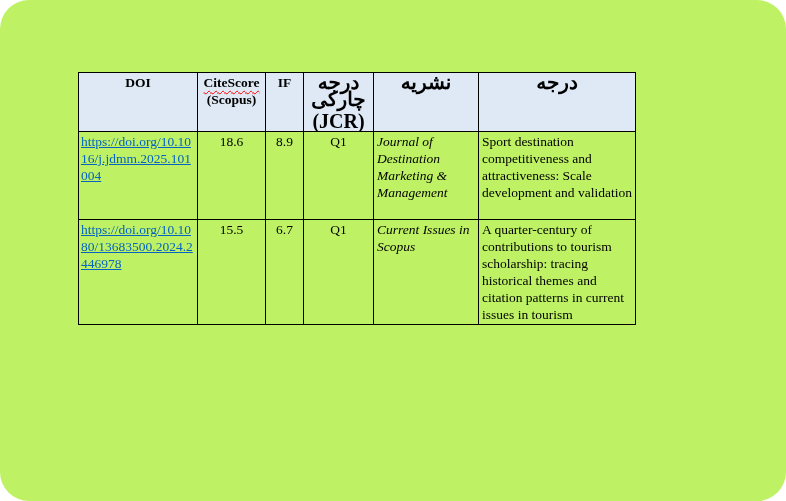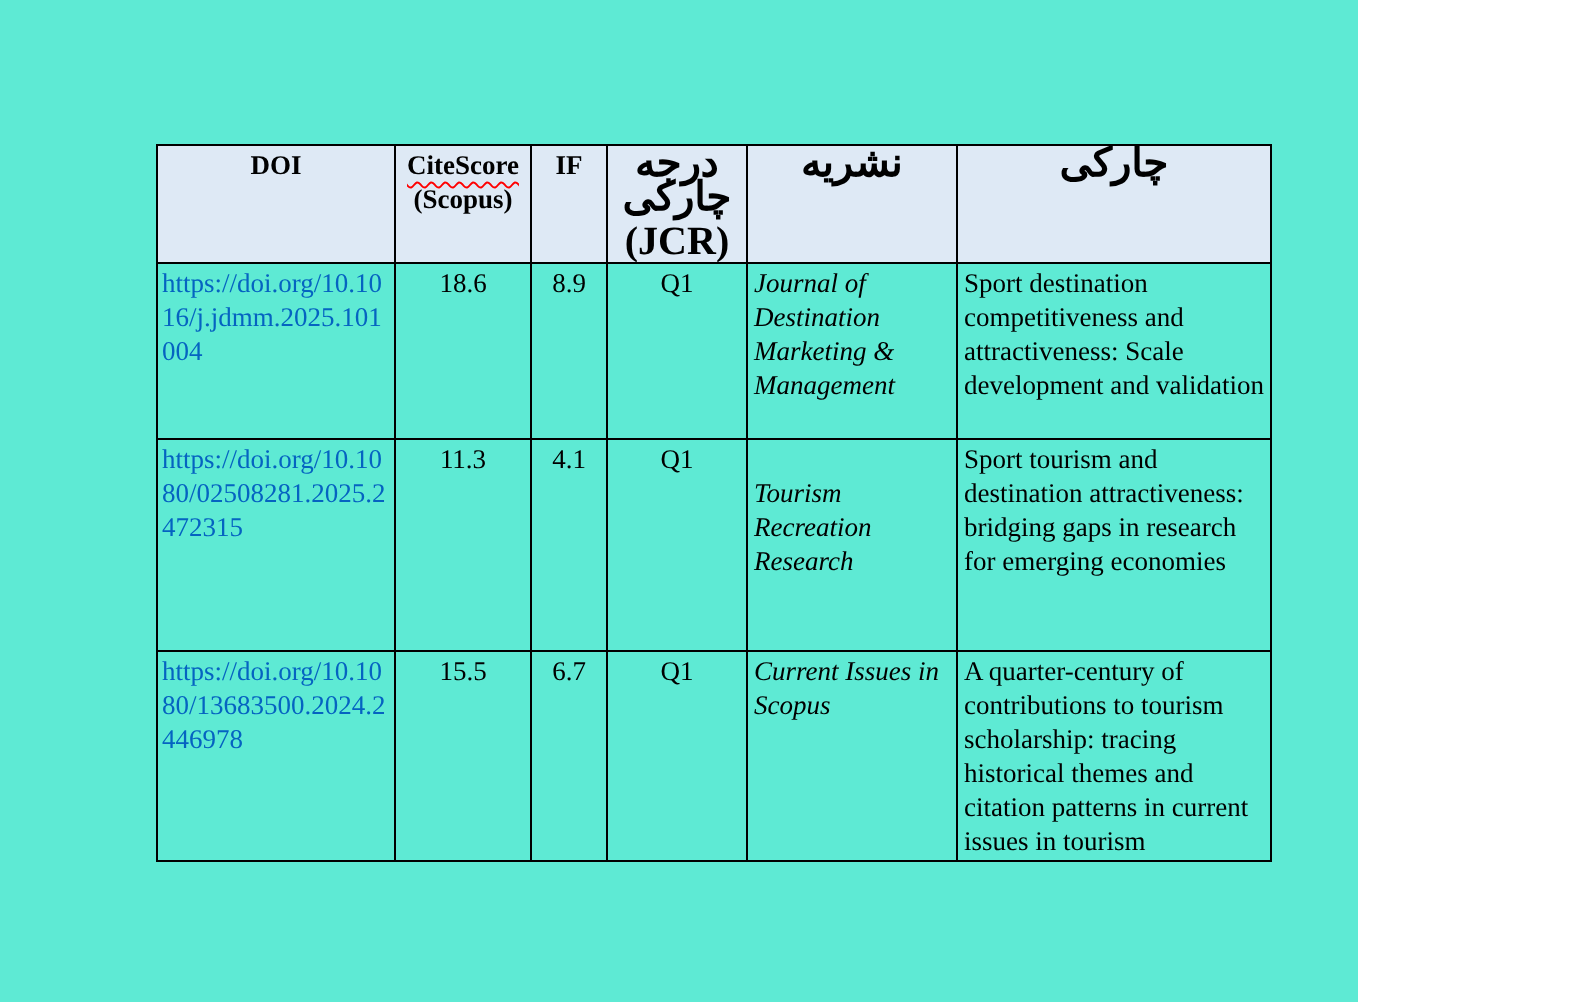--- a/index.html
+++ b/index.html
@@ -1,35 +1,35 @@
 <!DOCTYPE html>
 <html><head>
 <meta charset="utf-8">
 <style>
   html,body{margin:0;padding:0;background:#ffffff;}
-  .page{position:relative;width:679px;height:501px;background:#5eead4;overflow:hidden;
-        font-family:"Liberation Serif","DejaVu Serif",serif;color:#000;}
+  .page{position:relative;width:786px;height:501px;background:#bef264;overflow:hidden;
+        font-family:"Liberation Serif","DejaVu Serif",serif;color:#000;border-radius:29px;}
   table.doc-table{position:absolute;left:78px;top:72px;border-collapse:collapse;table-layout:fixed;}
   col.c-doi{width:119px;}
   col.c-cite{width:68px;}
   col.c-if{width:38px;}
   col.c-jcr{width:70px;}
   col.c-journal{width:105px;}
   col.c-title{width:157px;}
   th,td{border:1px solid #000;vertical-align:top;padding:1px 3px;
         font-size:13.5px;line-height:17px;overflow:hidden;}
   th{background:#DEE9F5;font-weight:bold;text-align:center;height:43px;font-size:13.5px;}
   th.fa{direction:rtl;font-size:20px;}
   .sub-line{display:inline-block;}
   .jcr-sub{margin-top:5px;direction:ltr;}
   tr.r1 td{height:85px;}
   tr.r2 td{height:86px;}
   tr.r3 td{height:99px;}
   td.doi-cell{padding-left:2px;padding-right:2px;}
-  a.doi-link{color:#0563C1;word-break:break-all;cursor:pointer;}
+  a.doi-link{color:#0563C1;text-decoration:underline;word-break:break-all;cursor:pointer;}
   td.num{text-align:center;margin-top:10px;}
   td.journal{font-style:italic;}
   tr.r2 td.journal{padding-top:18px;}
   .spell-wavy{text-decoration-line:underline;text-decoration-style:wavy;
               text-decoration-color:#FF0000;text-decoration-thickness:1px;
               text-underline-offset:3px;text-decoration-skip-ink:none;}
 </style>
 </head>
 <body>
 
@@ -43,39 +43,31 @@
         <col class="c-journal">
         <col class="c-title">
     </colgroup>
     <thead>
       <tr>
         <th>DOI</th>
         <th><span class="spell-wavy">CiteScore</span><br><span class="sub-line">(Scopus)</span></th>
         <th>IF</th>
         <th class="fa"><span>درجه چارکی</span><br><span class="sub-line jcr-sub">(JCR)</span></th>
         <th class="fa">نشریه</th>
-        <th class="fa">چارکی</th>
+        <th class="fa">درجه</th>
       </tr>
     </thead>
     <tbody>
       <tr class="r1">
         <td class="doi-cell"><a class="doi-link">https://doi.org/10.1016/j.jdmm.2025.101004</a></td>
         <td class="num">18.6</td>
         <td class="num">8.9</td>
         <td class="num">Q1</td>
         <td class="journal">Journal of Destination Marketing &amp; Management</td>
         <td class="title">Sport destination competitiveness and attractiveness: Scale development and validation</td>
-      </tr>
-      <tr class="r2">
-        <td class="doi-cell"><a class="doi-link">https://doi.org/10.1080/02508281.2025.2472315</a></td>
-        <td class="num">11.3</td>
-        <td class="num">4.1</td>
-        <td class="num">Q1</td>
-        <td class="journal">Tourism Recreation Research</td>
-        <td class="title">Sport tourism and destination attractiveness: bridging gaps in research for emerging economies</td>
       </tr>
       <tr class="r3">
         <td class="doi-cell"><a class="doi-link">https://doi.org/10.1080/13683500.2024.2446978</a></td>
         <td class="num">15.5</td>
         <td class="num">6.7</td>
         <td class="num">Q1</td>
         <td class="journal">Current Issues in Scopus</td>
         <td class="title">A quarter-century of contributions to tourism scholarship: tracing historical themes and citation patterns in current issues in tourism</td>
       </tr>
     </tbody>

